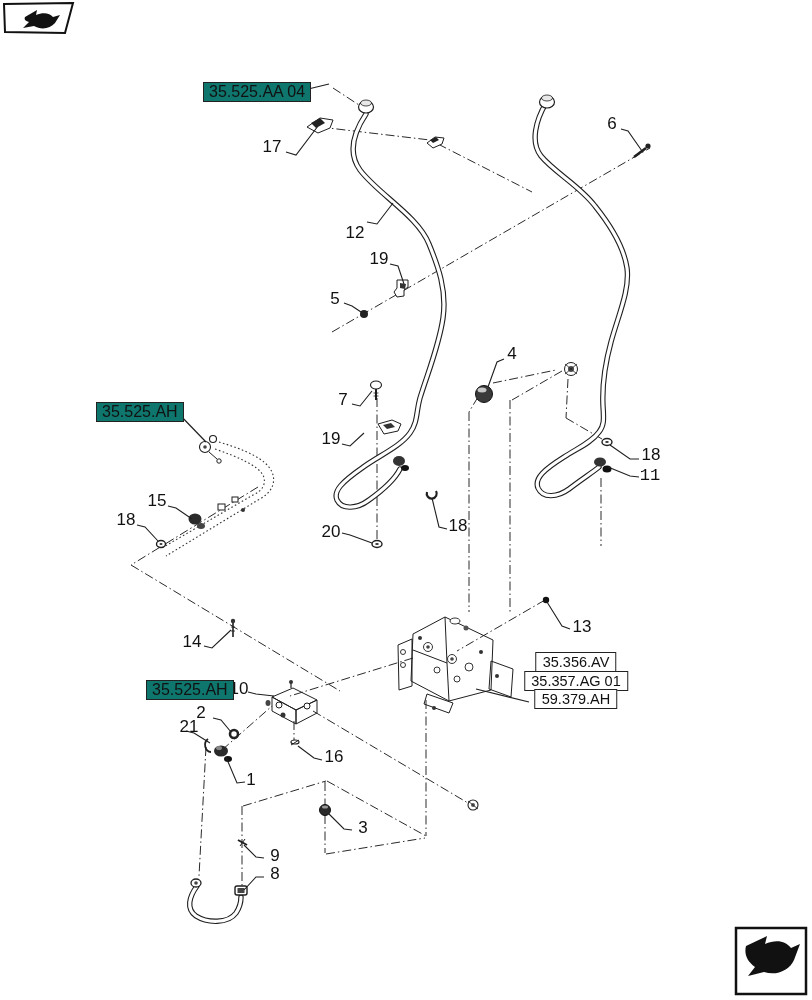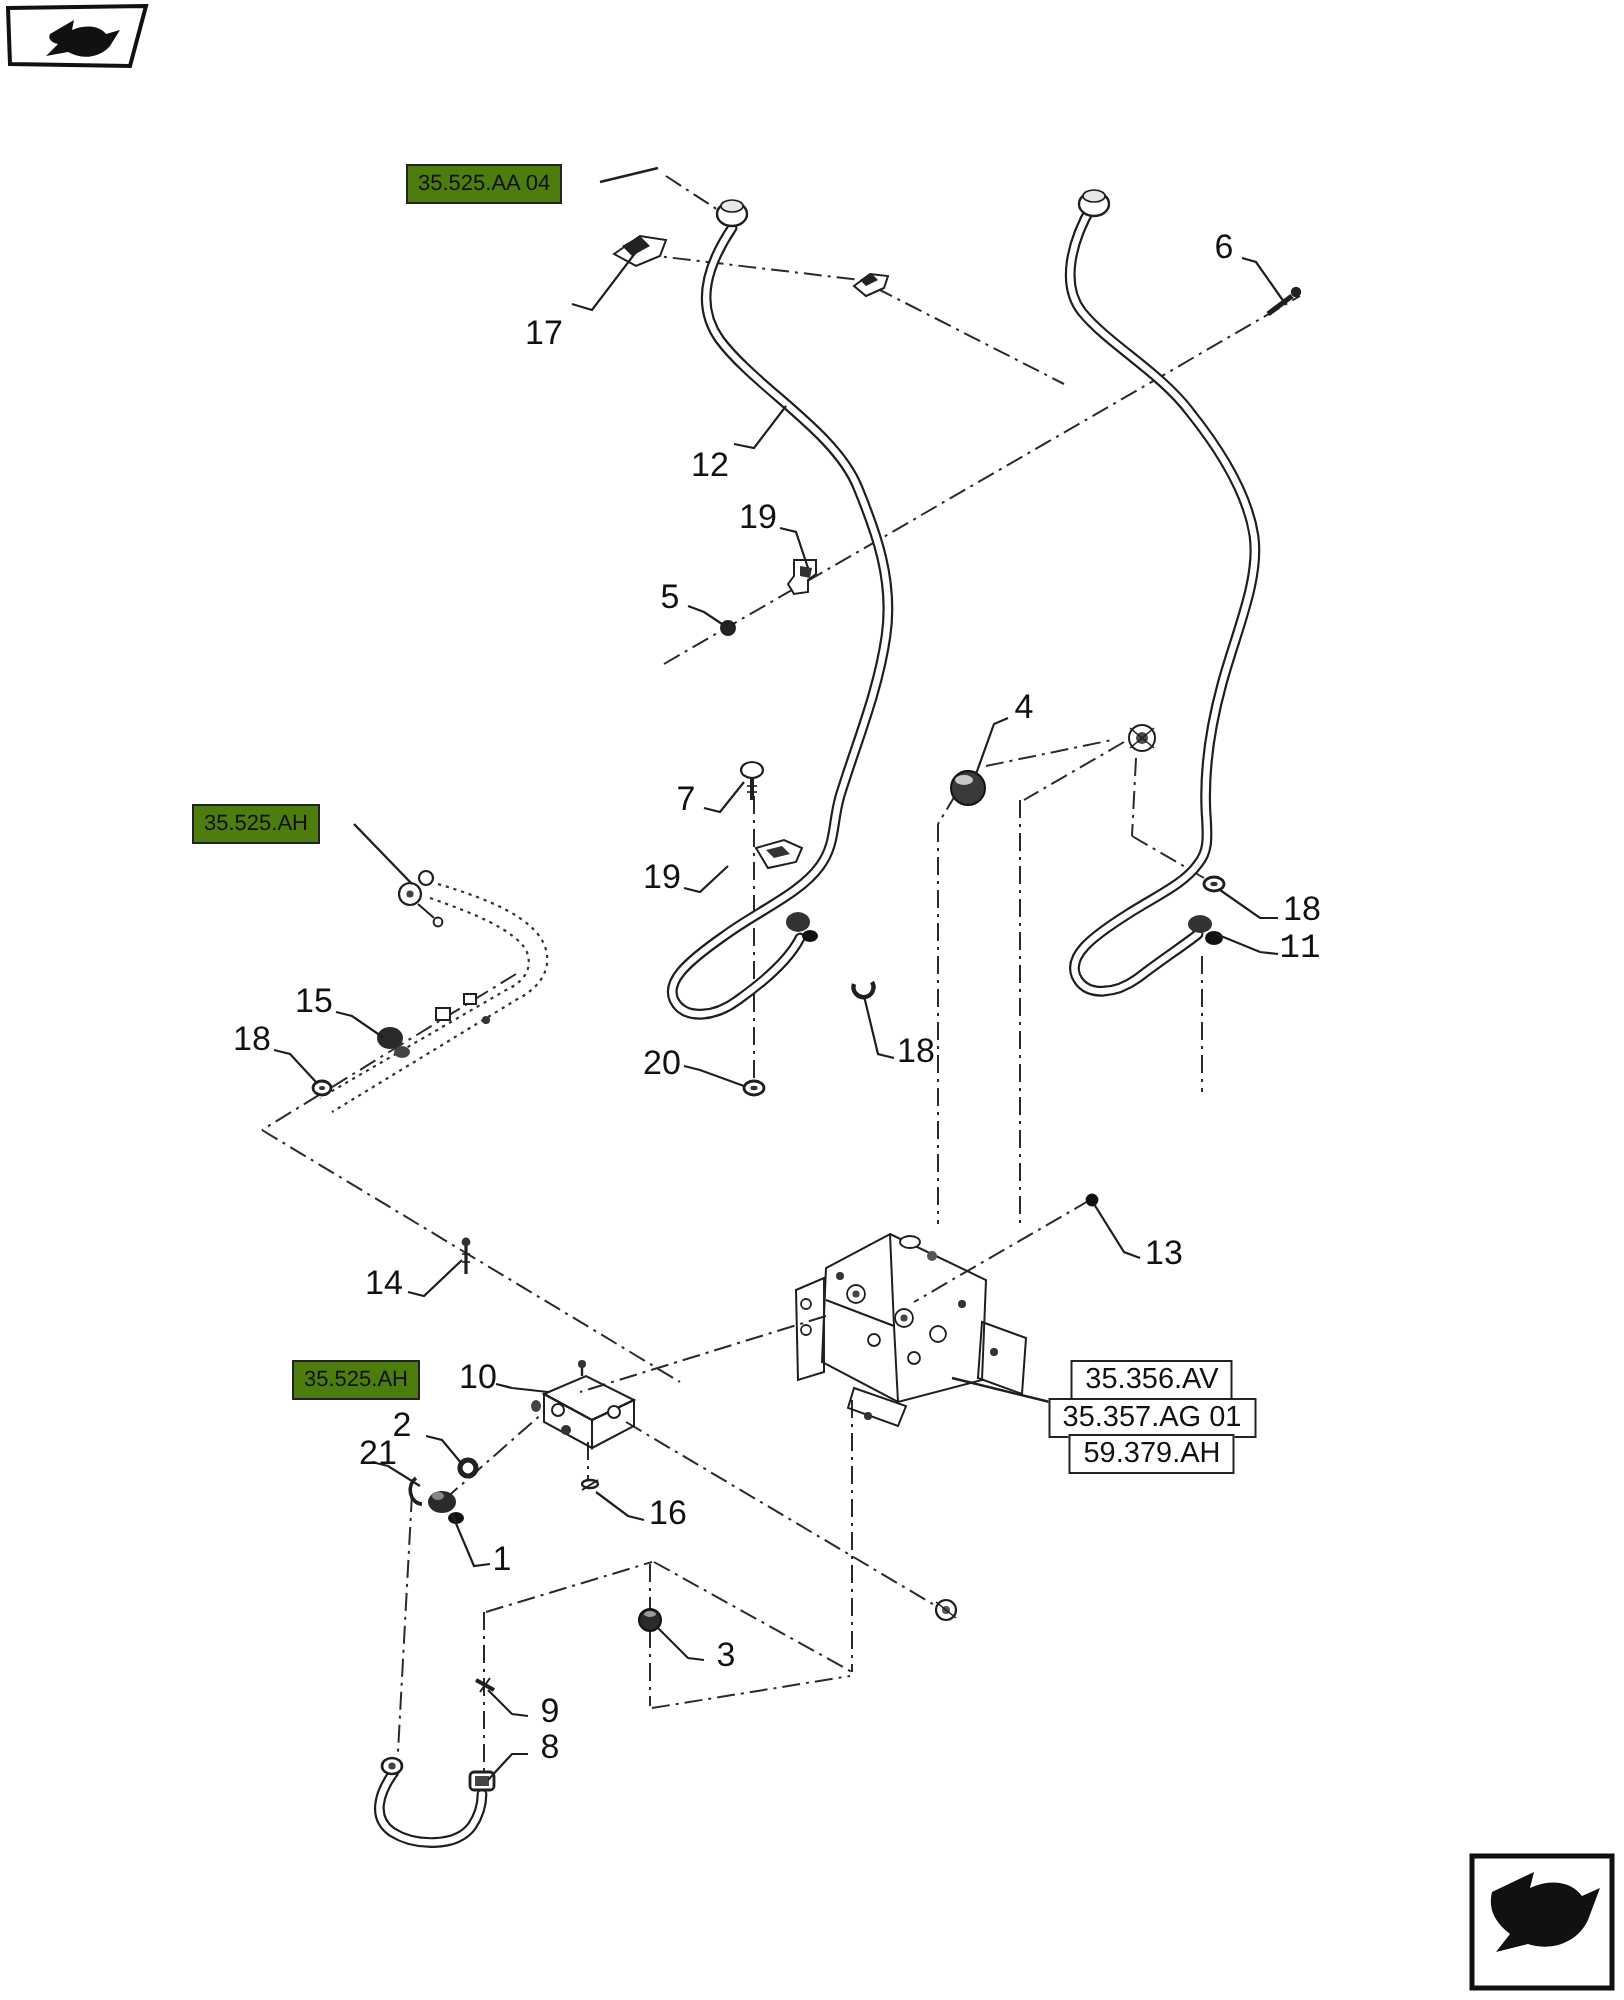--- a/index.html
+++ b/index.html
@@ -7,23 +7,23 @@
   .stage{position:relative;width:812px;height:1000px;background:#fff;overflow:hidden;color:#1f1f1f;}
   svg.art{position:absolute;left:0;top:0;}
   .cl{stroke:#2a2a2a;stroke-width:1;stroke-dasharray:9 3 1.5 3;fill:none;}
   .thin{fill:none;stroke:#1f1f1f;stroke-width:1;}
   .tube-o{fill:none;stroke:#1f1f1f;stroke-width:5.4;stroke-linecap:round;}
   .tube-i{fill:none;stroke:#fff;stroke-width:3.2;stroke-linecap:round;}
   .dot{fill:none;stroke:#333;stroke-width:1.1;stroke-dasharray:1.6 2.4;}
   .leader{fill:none;stroke:#1f1f1f;stroke-width:1.1;}
   .solidleader{fill:none;stroke:#1f1f1f;stroke-width:1.2;}
   .callout{position:absolute;transform:translate(-50%,-50%);font-size:17px;color:#111;cursor:pointer;}
-  .refbox{position:absolute;border:1.6px solid #222;background:#4d7c0f;padding:0 5px;
-          font-size:11px;line-height:18px;color:#111;white-space:nowrap;cursor:pointer;}
-  .refstack{position:absolute;display:flex;flex-direction:column;align-items:center;transform:translateX(-50%);cursor:pointer;margin-top:28px;}
+  .refbox{position:absolute;border:1.6px solid #222;background:#0f766e;padding:0 5px;
+          font-size:16px;line-height:18px;color:#111;white-space:nowrap;cursor:pointer;}
+  .refstack{position:absolute;display:flex;flex-direction:column;align-items:center;transform:translateX(-50%);cursor:pointer;}
   .refstack .row{border:1.6px solid #222;background:#fff;padding:0 6px;margin-top:-1.6px;
           font-size:14.5px;line-height:18px;color:#111;white-space:nowrap;}
   .nav{position:absolute;cursor:pointer;}
 </style>
 </head>
 <body>
 
 <div class="stage">
 
   <svg class="art" width="812" height="1000" viewBox="0 0 812 1000">
@@ -295,21 +295,21 @@
     <polygon points="1,2 70,1 62,31 2,30" fill="#fff" stroke="#111" stroke-width="2"></polygon>
     <path fill="#111" d="M22,15 L34,8 L33,13 C40,10 47,11 50,15 L57,13 L52,21 C47,27 38,28 31,24 L20,26 L26,20 C22,19 21,17 22,15 Z"></path>
   </svg>
 
   <svg class="nav" style="left:734px;top:926px;" width="75" height="72" viewBox="0 0 75 72">
     <rect x="2" y="2" width="70" height="66" fill="#fff" stroke="#111" stroke-width="2.5"></rect>
     <path fill="#111" d="M12,20 L33,10 L31,18 C42,13 52,15 57,22 L66,18 L60,34 C55,45 42,50 30,46 L14,50 L21,41 C13,35 10,28 12,20 Z"></path>
   </svg>
 
   <div id="overlay">
-      <div class="callout" style="left: 272px; top: 147px; margin-top: 20px;">17</div>
+      <div class="callout" style="left: 272px; top: 147px;">17</div>
       <div class="callout" style="left: 355px; top: 233px; text-align: right;">12</div>
       <div class="callout" style="left: 612px; top: 124px;">6</div>
       <div class="callout" style="left: 379px; top: 259px;">19</div>
       <div class="callout" style="left: 335px; top: 299px;">5</div>
       <div class="callout" style="left: 343px; top: 400px;">7</div>
       <div class="callout" style="left: 512px; top: 354px;">4</div>
       <div class="callout" style="left: 331px; top: 439px;">19</div>
       <div class="callout" style="left: 458px; top: 526px;">18</div>
       <div class="callout" style="left: 331px; top: 532px;">20</div>
       <div class="callout" style="left: 651px; top: 455px;">18</div>

